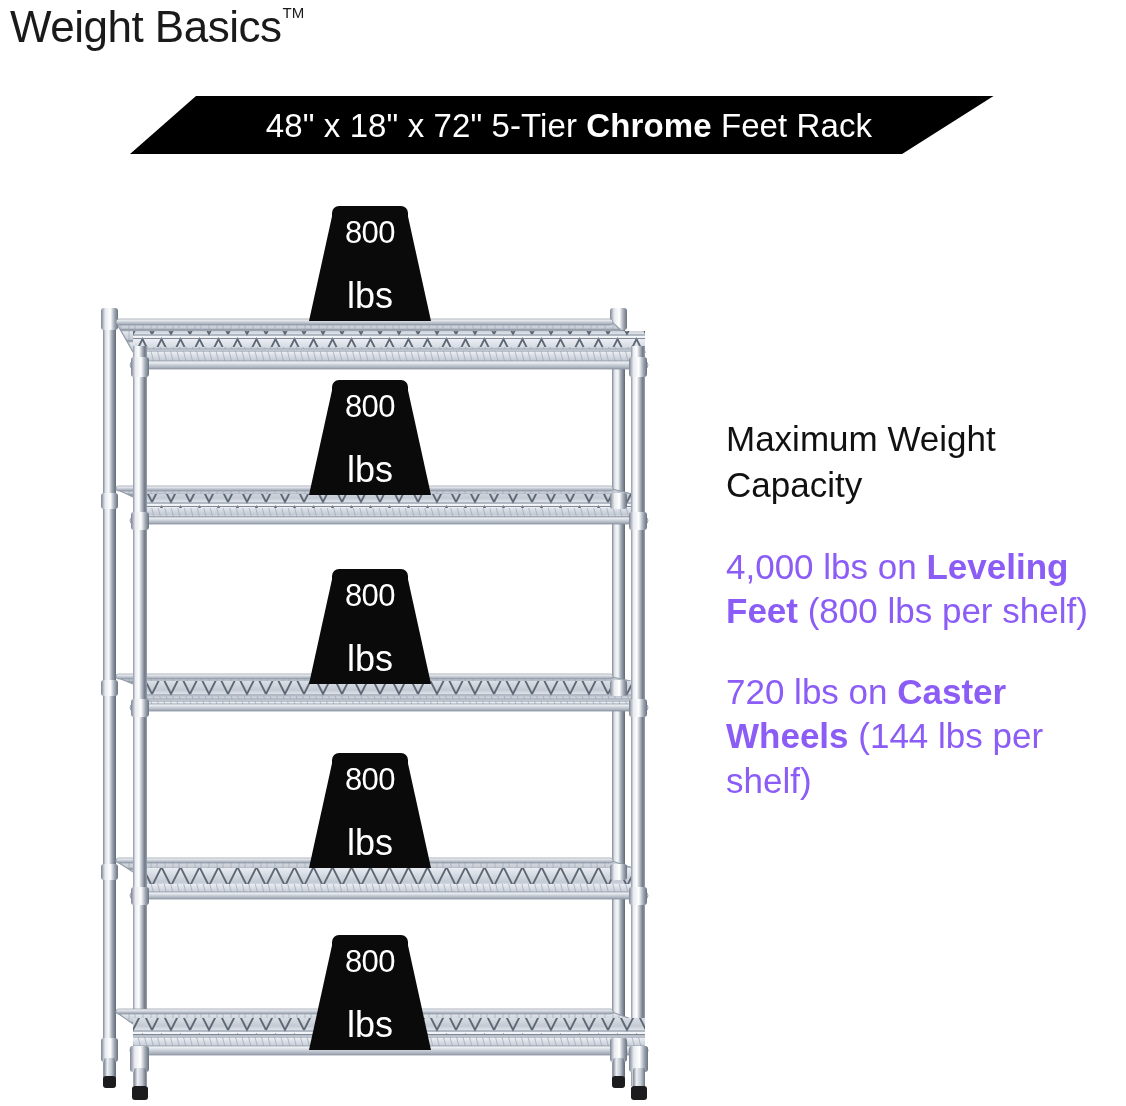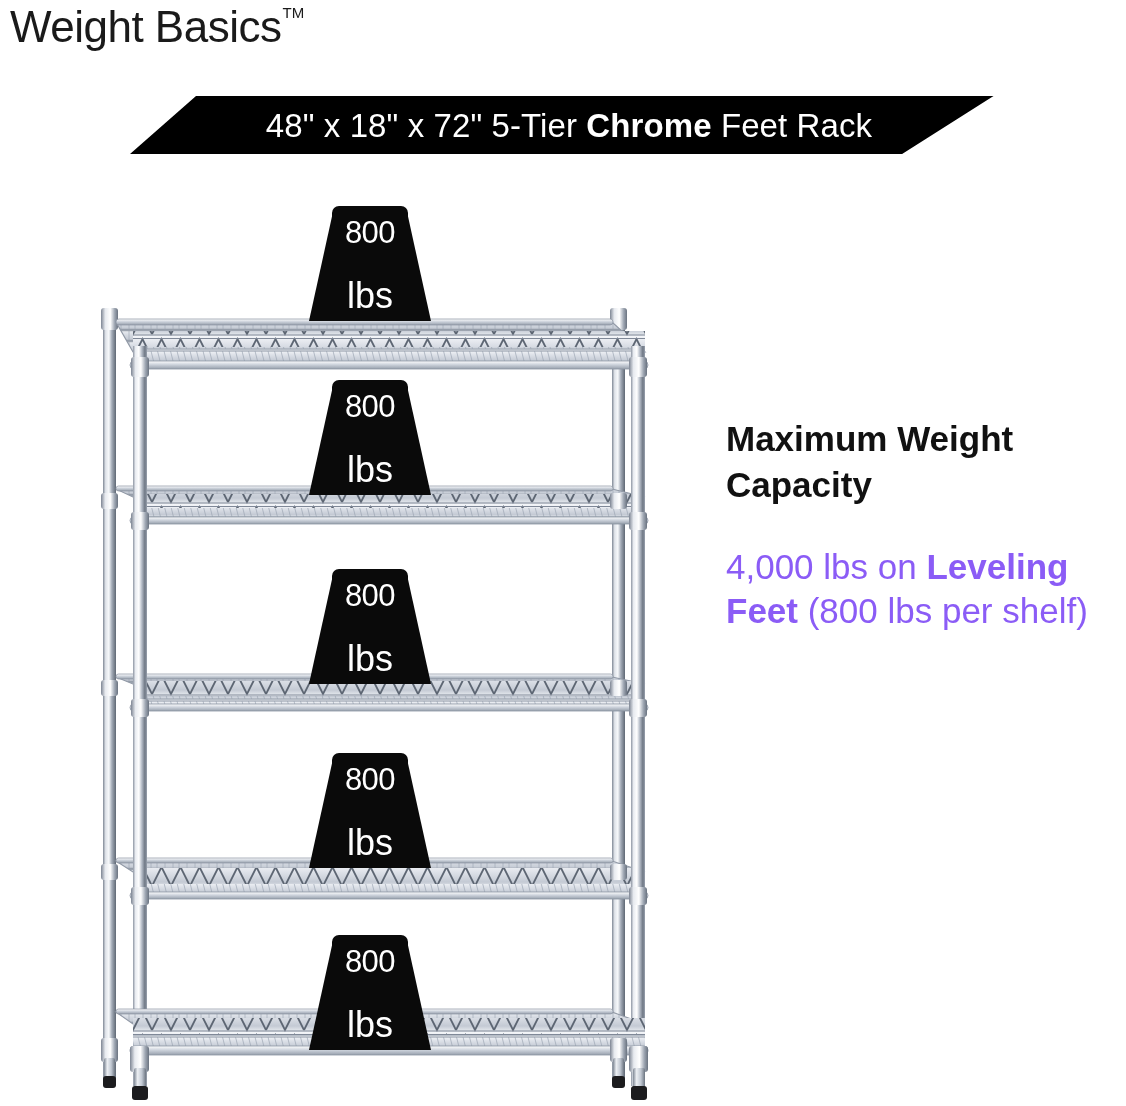--- a/index.html
+++ b/index.html
@@ -43,21 +43,21 @@
     color:#ffffff; font-size:33px; line-height:1;
     white-space:nowrap; letter-spacing:0.1px;
   }
   #title-banner-text b{ font-weight:bold;text-align:right; }
 
   
   #capacity-panel{
     position:absolute; left:726px; top:416px; width:392px;
   }
   .cap-heading{
-    font-size:35px; line-height:1.3; font-weight:700; color:#111111;
+    font-size:35px; line-height:1.3; font-weight:400; color:#111111;
     margin:0 0 38px 0;
   }
   .cap-para{
     font-size:35px; line-height:1.27; font-weight:400; color:#8b5cf6;
     margin:0 0 36px 0;
   }
   .cap-para b{ font-weight:bold; }
 
   
   #rack{
@@ -310,13 +310,16 @@
   </div>
 </div>
 
 <div id="capacity-panel">
   <div class="cap-heading">Maximum Weight Capacity</div>
 
   <div class="cap-para">
     <span>4,000 lbs on </span><b>Leveling Feet</b><span> (800 lbs per shelf)</span>
   </div>
 
+  <div class="cap-para">
+    <span>720 lbs on </span><b>Caster Wheels</b><span> (144 lbs per shelf)</span>
+  </div>
 </div>
 
 </body></html>

